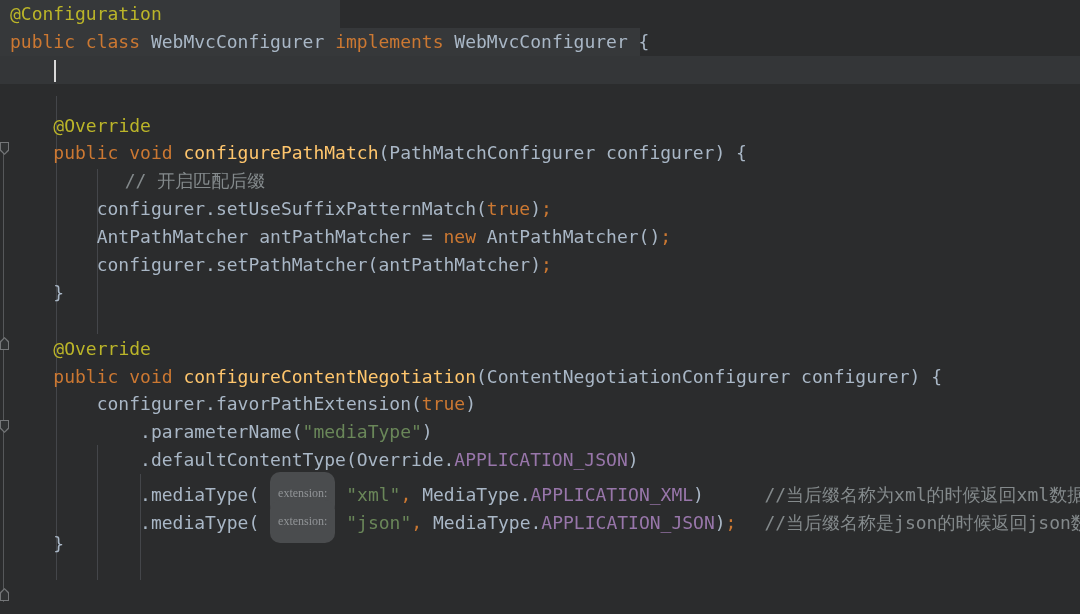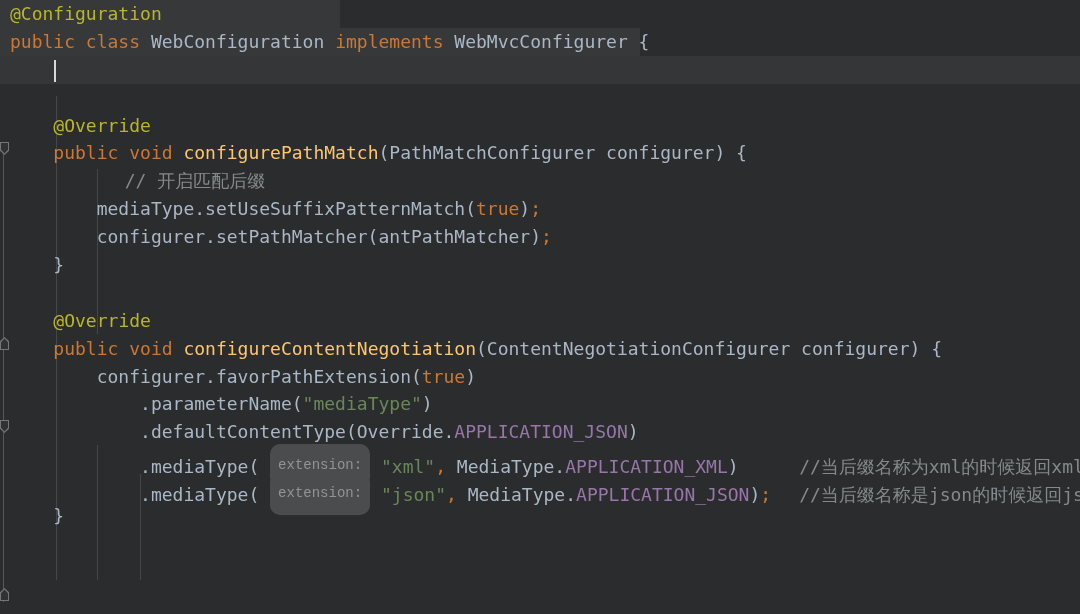--- a/index.html
+++ b/index.html
@@ -27,22 +27,22 @@
   }
   .tok-p{color:var(--plain,#a9b7c6);}
   .tok-k{color:var(--keyword,#cc7832);}
   .tok-a{color:var(--annotation,#bbb529);}
   .tok-d{color:var(--decl,#ffc66d);}
   .tok-s{color:var(--string,#6a8759);}
   .tok-c{color:var(--comment,#848a8c);margin-left:28px;}
   .tok-t{color:var(--constant,#9876aa);}
   .param-hint{
     display:inline-block;
-    font-family:Liberation Mono, monospace;
-    font-size:14px;line-height:19px;height:19px;
+    font-family:Liberation Serif, serif;
+    font-size:12px;line-height:19px;height:19px;
     padding:12px 8px;border-radius:10px;
     background:var(--hintBg,#4a4c4e);
     color:var(--hintText,#919497);
     position:relative;top:-2px;
     vertical-align:middle;
   }
   
   #caret{position:absolute;left:54px;top:60px;width:2px;height:22px;background:var(--caret,#d8d8d8);}
   
   #fold-line{position:absolute;left:3px;top:150px;width:1px;height:452px;background:var(--foldLine,#56585a);}
@@ -74,27 +74,28 @@
   <div class="hl" id="sel-line-2"></div>
   <div class="hl" id="caret-row"></div>
 
   <div class="indent-guide" id="guide-col4"></div>
   <div class="indent-guide" id="guide-col8-a"></div>
   <div class="indent-guide" id="guide-col8-b"></div>
   <div class="indent-guide" id="guide-col12"></div>
 
   <div id="code">
       <div class="line"><span class="tok-a">@Configuration</span></div>
-      <div class="line"><span class="tok-k">public class </span><span class="tok-p">WebConfiguration </span><span class="tok-k">implements </span><span class="tok-p">WebMvcConfigurer {</span></div>
+      <div class="line"><span class="tok-k">public class </span><span class="tok-p">WebMvcConfigurer </span><span class="tok-k">implements </span><span class="tok-p">WebMvcConfigurer {</span></div>
       <div class="line"><span class="tok-p">    </span></div>
       <div class="line"></div>
       <div class="line"><span class="tok-p">    </span><span class="tok-a">@Override</span></div>
       <div class="line"><span class="tok-p">    </span><span class="tok-k">public void </span><span class="tok-d">configurePathMatch</span><span class="tok-p">(PathMatchConfigurer configurer) {</span></div>
       <div class="line"><span class="tok-p">        </span><span class="tok-c">// 开启匹配后缀</span></div>
-      <div class="line"><span class="tok-p">        mediaType.setUseSuffixPatternMatch(</span><span class="tok-k">true</span><span class="tok-p">)</span><span class="tok-k">;</span></div>
+      <div class="line"><span class="tok-p">        configurer.setUseSuffixPatternMatch(</span><span class="tok-k">true</span><span class="tok-p">)</span><span class="tok-k">;</span></div>
+      <div class="line"><span class="tok-p">        AntPathMatcher antPathMatcher = </span><span class="tok-k">new </span><span class="tok-p">AntPathMatcher()</span><span class="tok-k">;</span></div>
       <div class="line"><span class="tok-p">        configurer.setPathMatcher(antPathMatcher)</span><span class="tok-k">;</span></div>
       <div class="line"><span class="tok-p">    }</span></div>
       <div class="line"></div>
       <div class="line"><span class="tok-p">    </span><span class="tok-a">@Override</span></div>
       <div class="line"><span class="tok-p">    </span><span class="tok-k">public void </span><span class="tok-d">configureContentNegotiation</span><span class="tok-p">(ContentNegotiationConfigurer configurer) {</span></div>
       <div class="line"><span class="tok-p">        configurer.favorPathExtension(</span><span class="tok-k">true</span><span class="tok-p">)</span></div>
       <div class="line"><span class="tok-p">            .parameterName(</span><span class="tok-s">"mediaType"</span><span class="tok-p">)</span></div>
       <div class="line"><span class="tok-p">            .defaultContentType(Override.</span><span class="tok-t">APPLICATION_JSON</span><span class="tok-p">)</span></div>
       <div class="line"><span class="tok-p">            .mediaType( </span><span class="param-hint">extension:</span><span class="tok-p"> </span><span class="tok-s">"xml"</span><span class="tok-k">,</span><span class="tok-p"> MediaType.</span><span class="tok-t">APPLICATION_XML</span><span class="tok-p">)   </span><span class="tok-c">//当后缀名称为xml的时候返回xml数据</span></div>
       <div class="line"><span class="tok-p">            .mediaType( </span><span class="param-hint">extension:</span><span class="tok-p"> </span><span class="tok-s">"json"</span><span class="tok-k">,</span><span class="tok-p"> MediaType.</span><span class="tok-t">APPLICATION_JSON</span><span class="tok-p">)</span><span class="tok-k">;</span><span class="tok-c">//当后缀名称是json的时候返回json数据</span></div>

